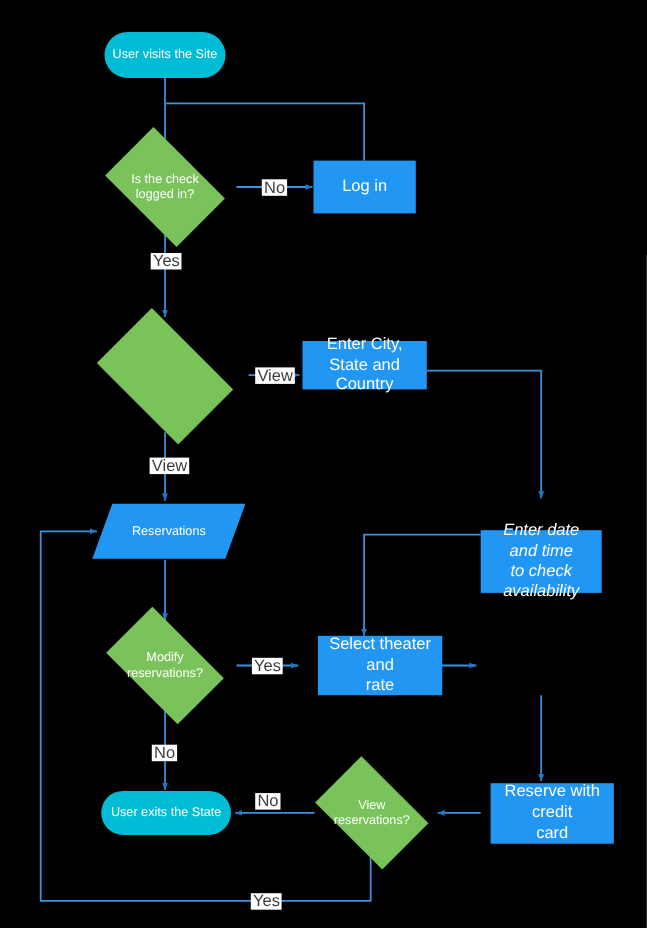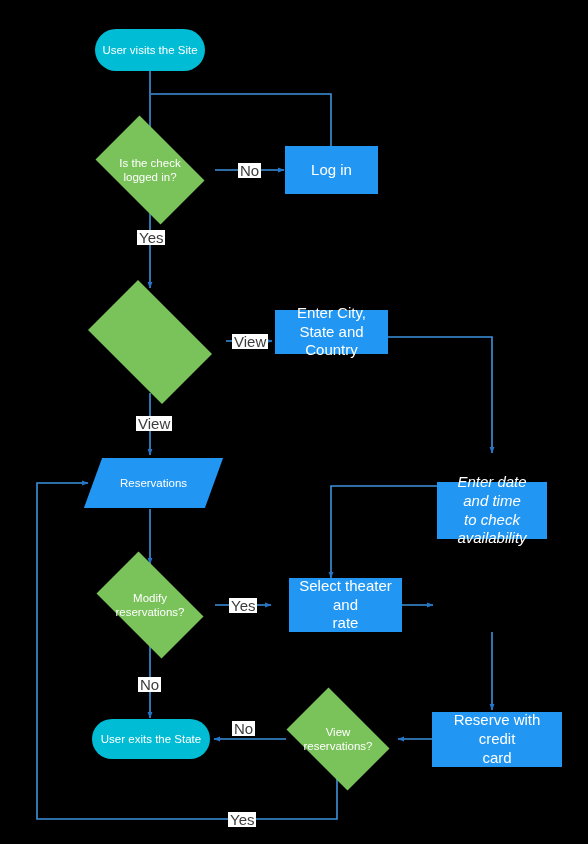--- a/index.html
+++ b/index.html
@@ -177,21 +177,21 @@
     <span class="label">Modify
 reservations?</span>
   </div>
 
   <div class="node process" style="left:275px; top:578px; width:113px; height:54px;margin-left:14px;">
     <span class="label">Select theater and
 rate</span>
   </div>
 
 
-  <div class="node process" style="left:432px; top:712px; width:130px; height:55px;">
+  <div class="node process" style="left:446px; top:712px; width:112px; height:55px;">
     <span class="label">Reserve with credit
 card</span>
   </div>
 
   <div class="node decision" style="left:277px; top:697px; width:122px; height:84px;">
     <span class="dia"></span>
     <span class="label">View
 reservations?</span>
   </div>
 

